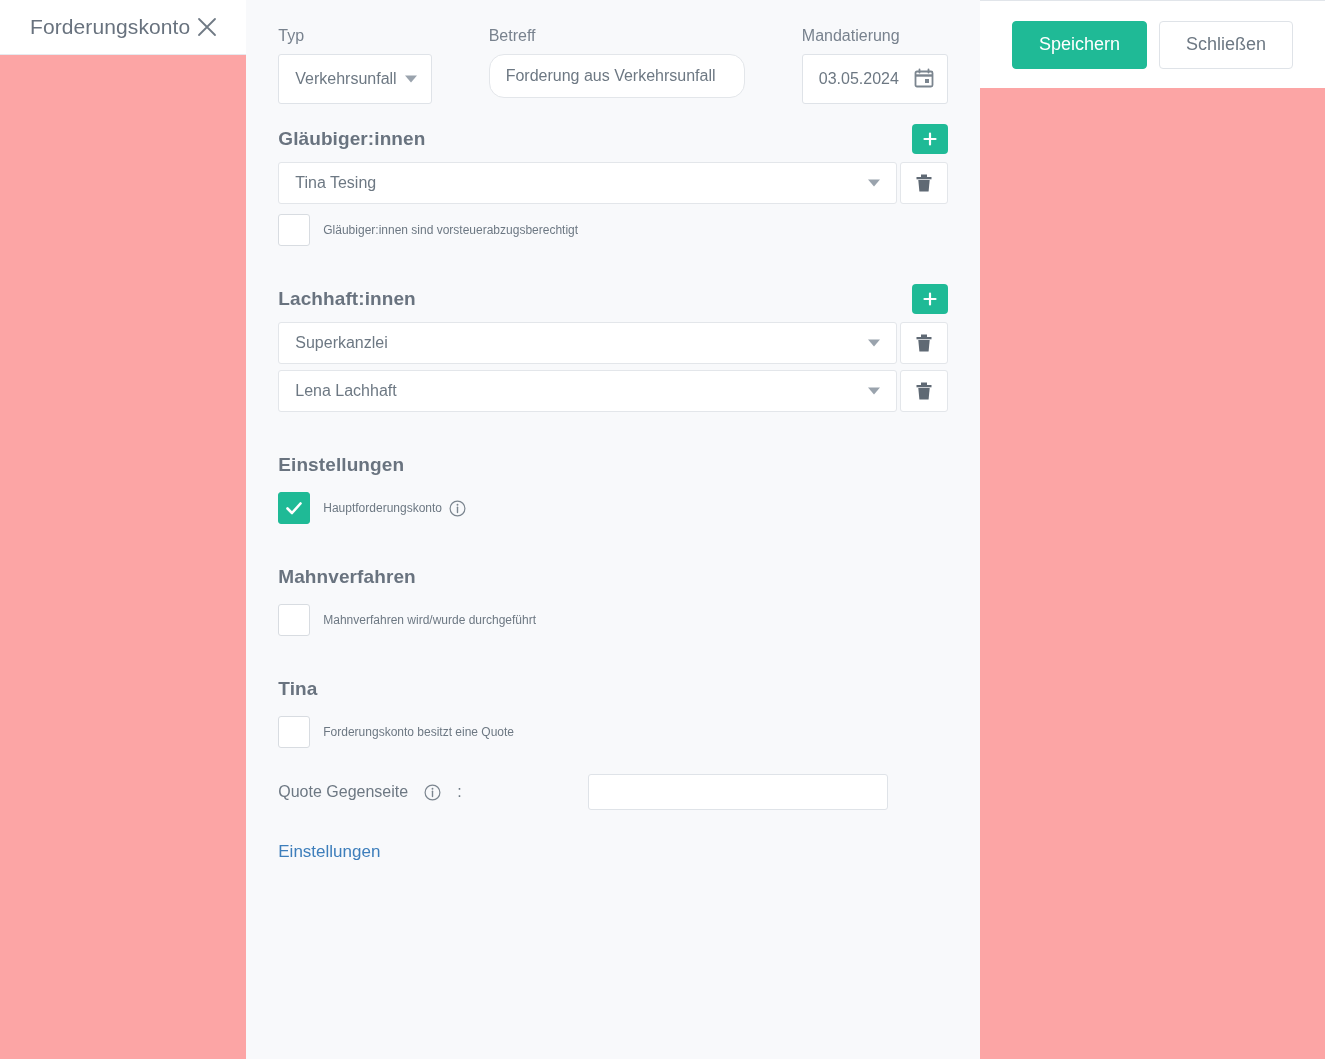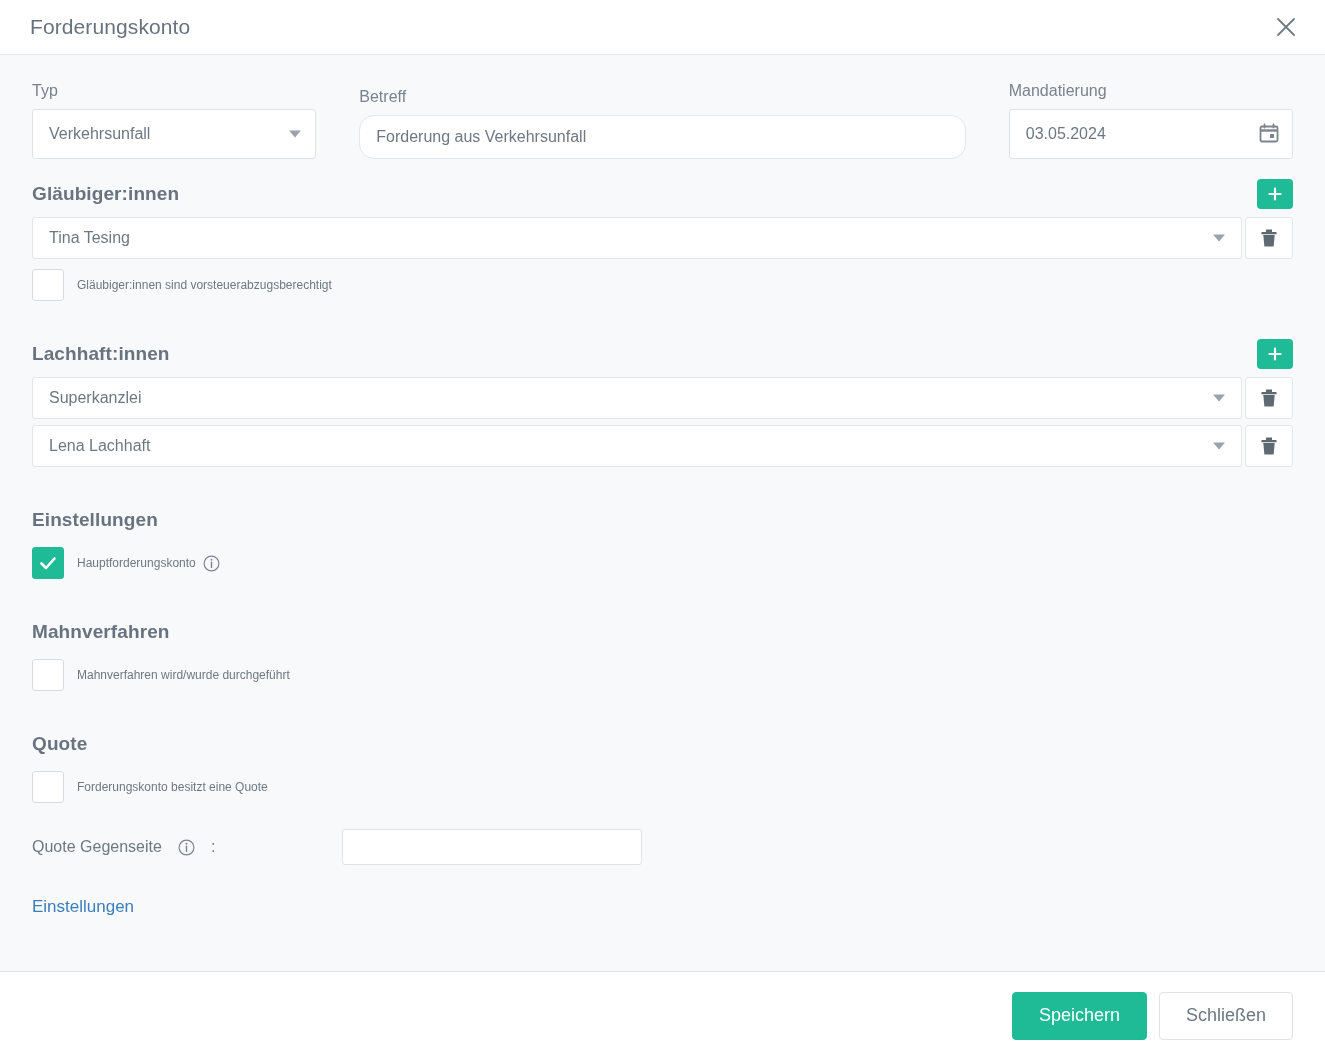--- a/index.html
+++ b/index.html
@@ -12,21 +12,21 @@
     height: 1059px;
     background: #ffffff;
     font-family: "Liberation Sans", sans-serif;
     color: #5a6470;
     overflow: hidden;
   }
   .dialog {
     width: 1325px;
     height: 1059px;
     display: flex;
-    flex-direction: column;
+    flex-direction: row;
     background: #fca5a5;
     box-sizing: border-box;
   }
 
   
   .dlg-header {
     height: 55px;
     min-height: 55px;
     background: #ffffff;
     border-bottom: 1px solid #e6e9ee;
@@ -59,22 +59,22 @@
   .dlg-body {
     flex: 1;
     background: #f8f9fb;
     padding: 26px 32px 0 32px;
     box-sizing: border-box;
     overflow: hidden;
   }
 
   .top-row {
     display: flex;
-    gap: 0;
-    align-items: flex-end;
+    gap: 14px;
+    align-items: flex-start;
   }
   .field-col-typ { width: 285px; }
   .field-col-betreff { width: 608px; margin-left: 43px; }
   .field-col-date { width: 285px; margin-left: 43px; }
 
   .field-label {
     display: block;
     font-size: 16px;
     color: #78828e;
     margin-bottom: 8px;
@@ -498,21 +498,21 @@
     </div>
 
     <div class="cb-row">
       <span class="cbox"></span>
       <span class="cb-label">Mahnverfahren wird/wurde durchgeführt</span>
     </div>
 
     
     <div class="sp-18"></div>
     <div class="section-head">
-      <div class="section-title">Quote</div>
+      <div class="section-title">Tina</div>
     </div>
 
     <div class="cb-row">
       <span class="cbox"></span>
       <span class="cb-label">Forderungskonto besitzt eine Quote</span>
     </div>
 
     <div class="quote-line">
       <span class="quote-label">
         <span>Quote Gegenseite</span>

